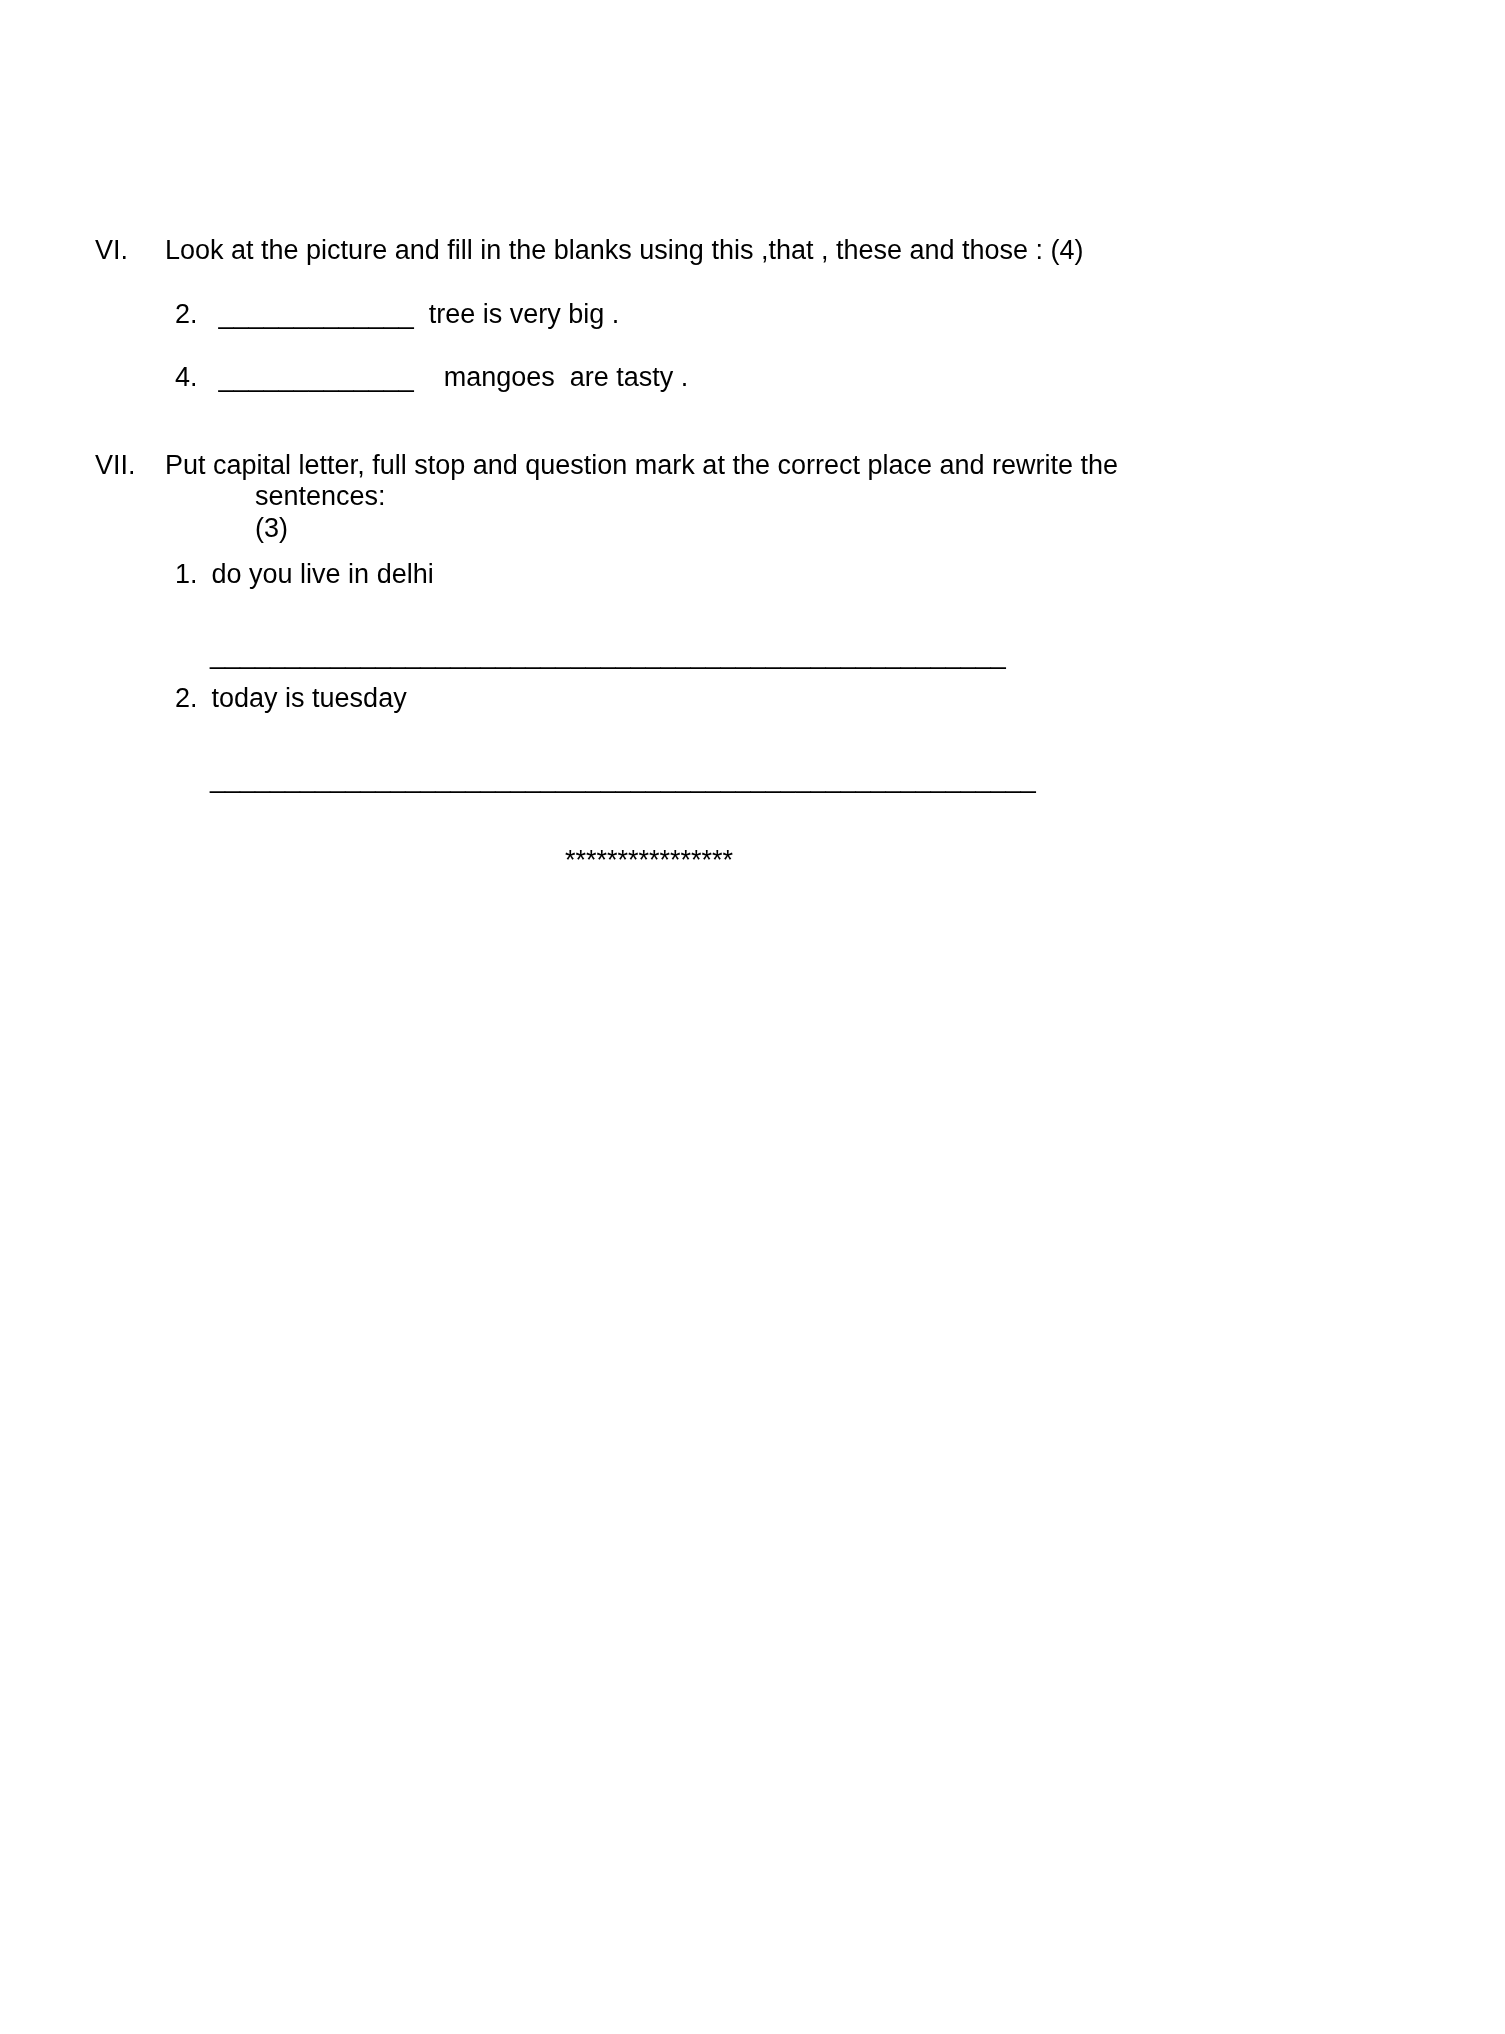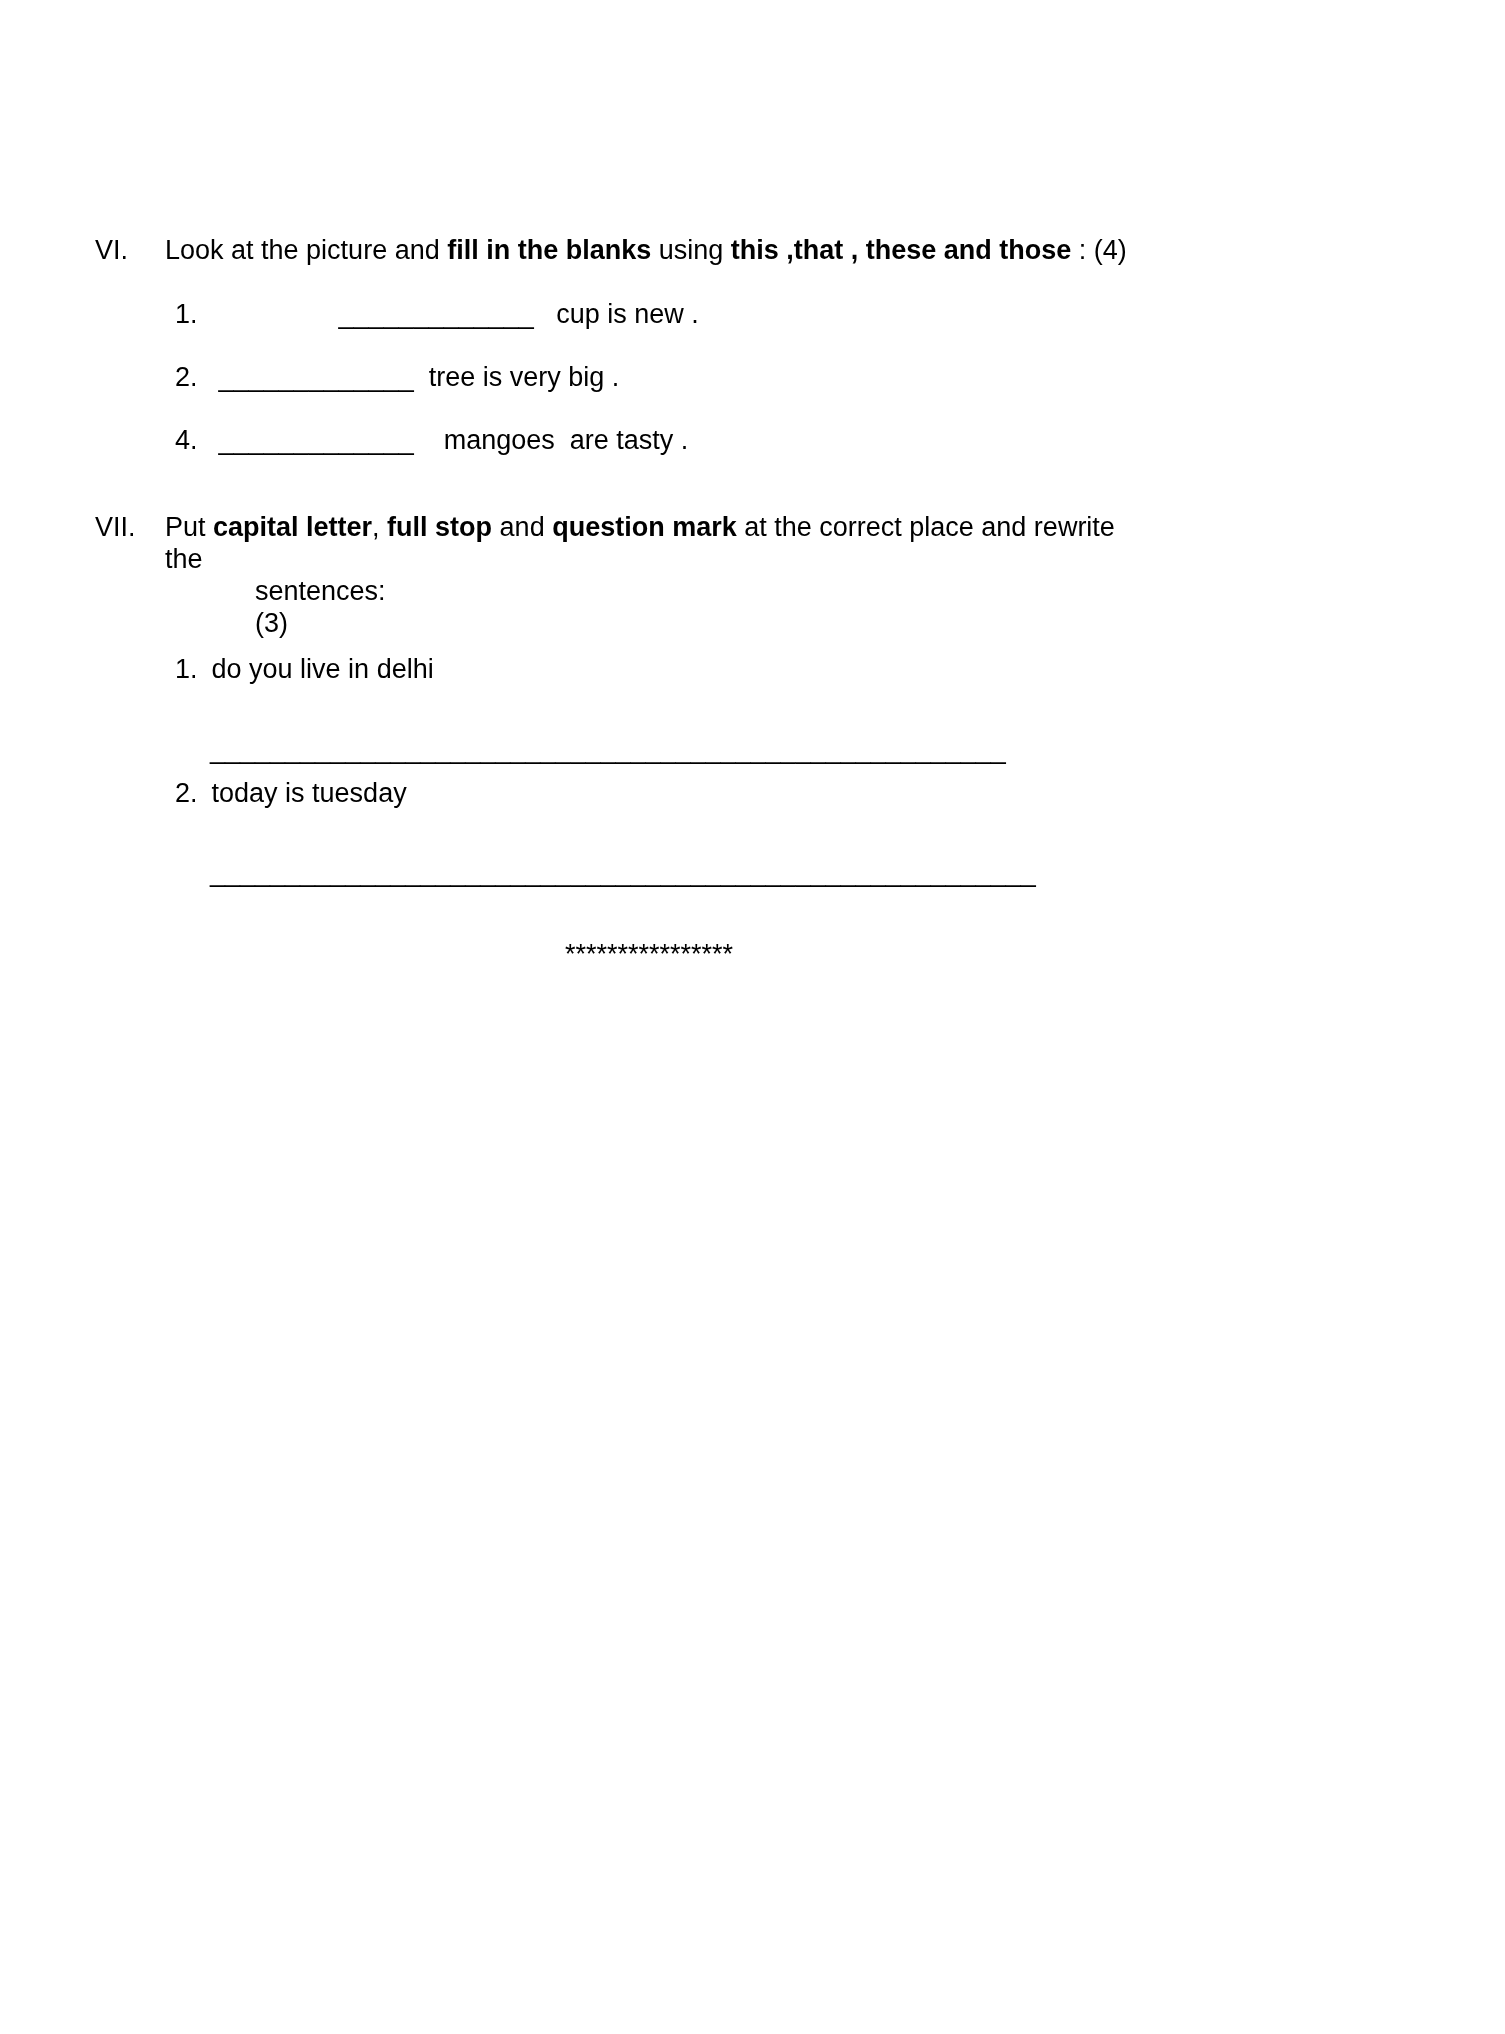--- a/index.html
+++ b/index.html
@@ -26,21 +26,21 @@
     display: flex;
     align-items: flex-start;
   }
   .numeral {
     width: 70px;
     flex-shrink: 0;
   }
   .heading-body {
     width: 980px;
   }
-  .seg-bold { font-weight: bold; }
+  .seg-bold { font-weight: normal; }
 
   
   .vi-items {
     margin-top: 32px;
     margin-left: 80px;
   }
   .vi-item {
     margin-bottom: 31px;
     white-space: pre-wrap;
   }
@@ -89,21 +89,20 @@
 
 <div class="page">
 
   <section class="section">
     <div class="heading-row">
       <span class="numeral">VI.</span>
       <div class="heading-body"><span>Look at  the picture and </span><span class="seg-bold">fill in the blanks</span><span> using </span><span class="seg-bold">this ,that , these and those</span><span> : (4)</span></div>
     </div>
 
     <div class="vi-items">
-      <div class="vi-item"><span class="item-number">1.</span><span class="item-text">                  _____________   cup is new .</span></div>
       <div class="vi-item"><span class="item-number">2.</span><span class="item-text">  _____________  tree is very big .</span></div>
       <div class="vi-item"><span class="item-number">4.</span><span class="item-text">  _____________    mangoes  are tasty .</span></div>
     </div>
   </section>
 
   <section class="section section-vii">
     <div class="heading-row">
       <span class="numeral">VII.</span>
       <div class="heading-body">
         <div><span>Put </span><span class="seg-bold">capital letter</span><span>, </span><span class="seg-bold">full stop</span><span> and </span><span class="seg-bold">question mark</span><span> at the correct place and rewrite the</span></div>

